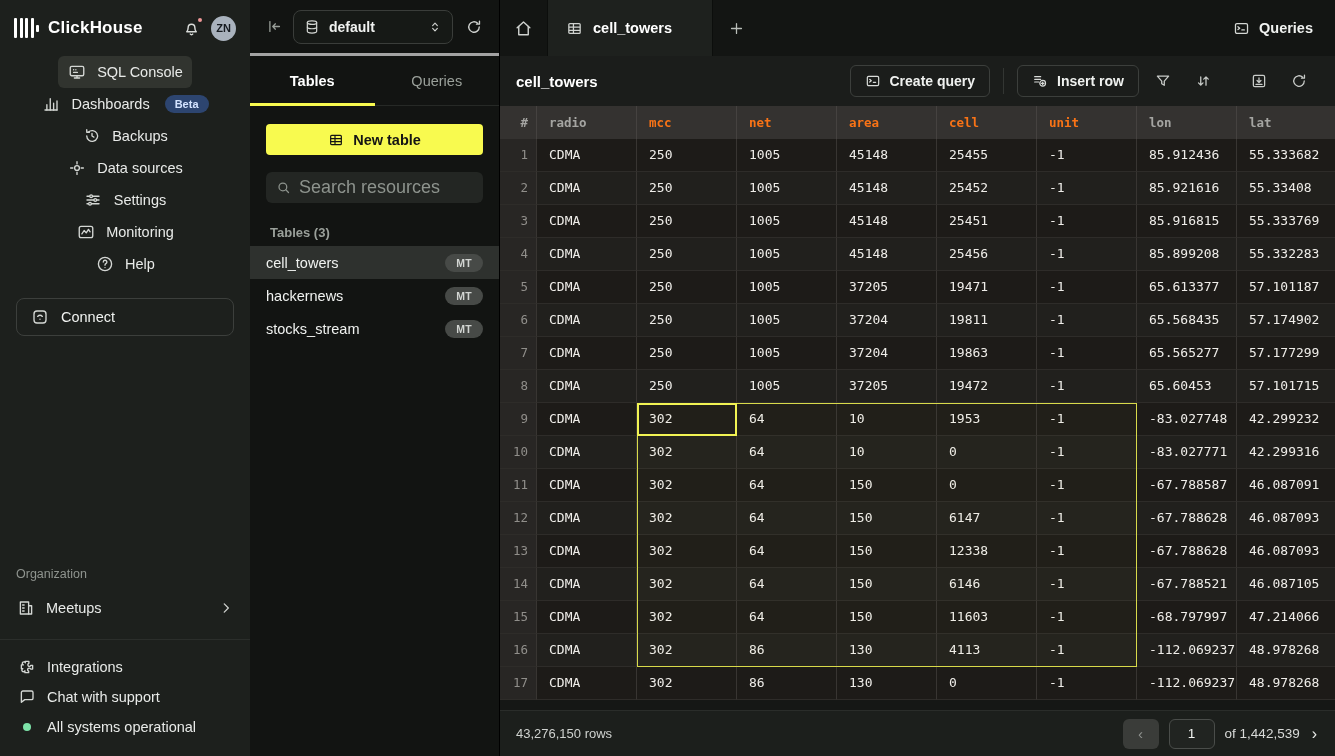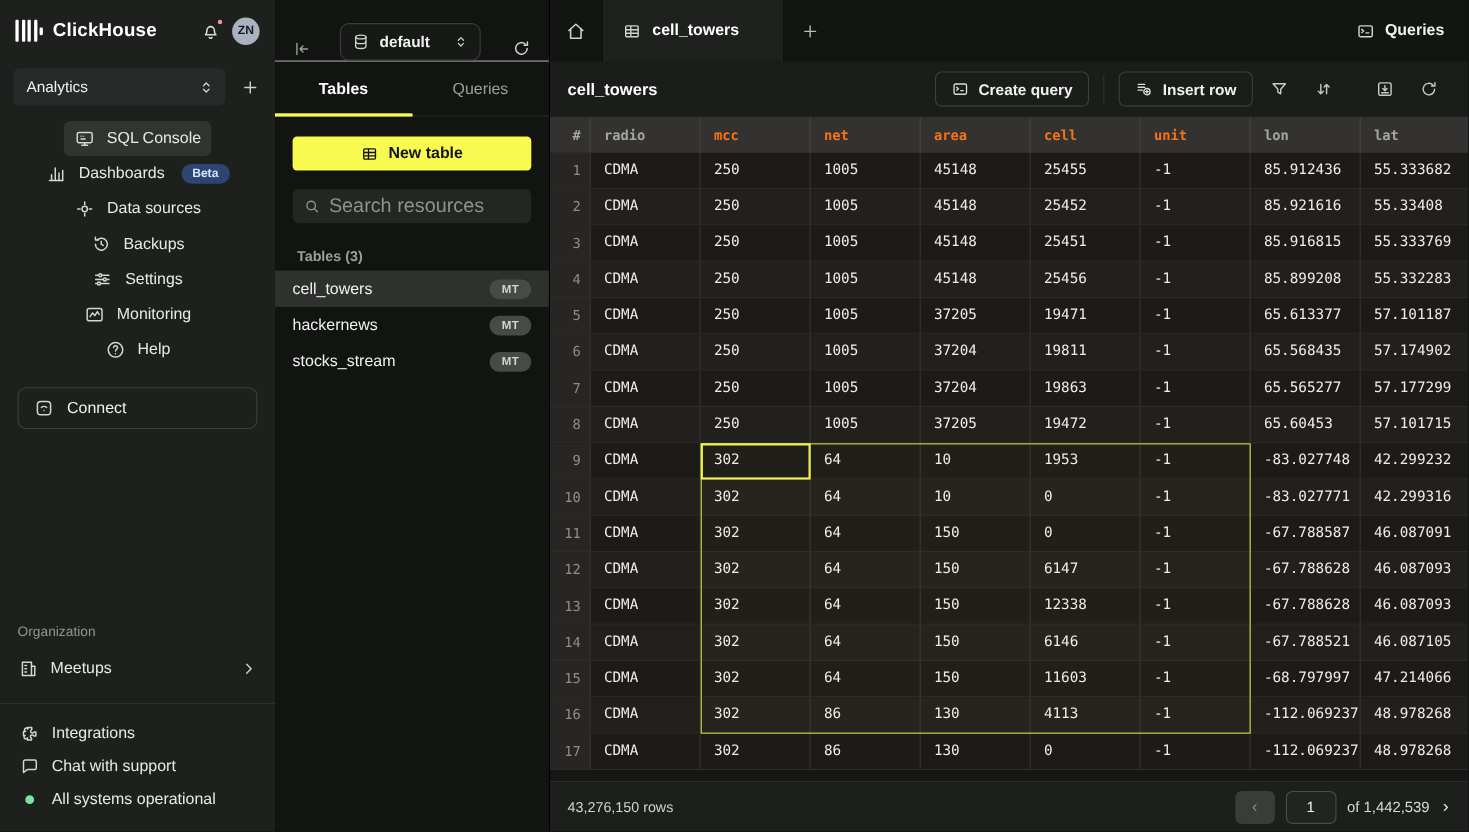--- a/index.html
+++ b/index.html
@@ -41,21 +41,21 @@
   .meetups .nicon { color:#d4d7d4; }
   .meetups .nlabel { font-size:14.5px; flex:1; }
   .meetups .chev { color:#cfd2cf; }
   .sb-divider { border-top:1px solid #2b2e2b; }
   .sb-footer { padding:12px 8px 14px 8px; display:flex; flex-direction:column; }
   .sb-footer .nav-item { height:30px; }
   .status-dot { width:8px; height:8px; border-radius:50%; background:var(--green); margin:0 5px; }
 
   
   .explorer { width:250px; flex:0 0 250px; background:#121412; display:flex; flex-direction:column; border-right:1px solid #000; }
-  .ex-top { height:56px; display:flex; align-items:flex-end; gap:24px; padding:0 14px; border-bottom:1px solid #a3a3a3; }
+  .ex-top { height:56px; display:flex; align-items:center; gap:8px; padding:0 14px; border-bottom:3px solid #a3a3a3; }
   .collapse-btn { background:none; border:none; color:#9aa09a; cursor:pointer; padding:2px; }
   .db-select { flex:1; height:34px; border:1px solid #3a3d3a; border-radius:8px; display:flex; align-items:center; gap:9px; padding:0 10px; cursor:pointer; background:#161916; }
   .db-select .nicon { color:#d4d7d4; }
   .db-select .lbl { flex:1; font-size:14px; font-weight:bold; color:#f0f2f0; }
   .ex-refresh { background:none; border:none; color:#cfd2cf; cursor:pointer; padding:2px; margin-left:2px; }
 
   .ex-tabs { height:50px; display:flex; border-bottom:1px solid #262926; }
   .ex-tab { width:125px; display:flex; align-items:center; justify-content:center; font-size:14.5px; color:#9aa09a; cursor:pointer; position:relative; }
   .ex-tab.active { color:#fff; font-weight:bold; }
   .ex-tab.active::after { content:""; position:absolute; left:0; right:0; bottom:-1px; height:3px; background:var(--yellow); }
@@ -139,34 +139,20 @@
       <span class="bell-wrap">
         <svg width="19" height="19" viewBox="0 0 24 24" fill="none" stroke="currentColor" stroke-width="1.8" stroke-linecap="round" stroke-linejoin="round">
             <path d="M18 16H6c1.2-1.2 1.8-2.4 1.8-5.2a4.2 4.2 0 0 1 8.4 0c0 2.8.6 4 1.8 5.2z"></path>
             <path d="M10.4 19a1.8 1.8 0 0 0 3.2 0"></path>
           </svg>
         <span class="bell-dot"></span>
       </span>
       <span class="avatar">ZN</span>
     </div>
 
-    <div class="ws-row">
-      <div class="ws-select">
-        <span class="lbl">Analytics</span>
-        <svg width="15" height="15" viewBox="0 0 24 24" fill="none" stroke="#cfd2cf" stroke-width="2" stroke-linecap="round" stroke-linejoin="round">
-            <path d="M8 9.5 12 5.5l4 4"></path>
-            <path d="M8 14.5l4 4 4-4"></path>
-          </svg>
-      </div>
-      <button class="ws-add">
-        <svg width="17" height="17" viewBox="0 0 24 24" fill="none" stroke="currentColor" stroke-width="1.8" stroke-linecap="round">
-            <path d="M12 5v14M5 12h14"></path>
-          </svg>
-      </button>
-    </div>
 
     <nav class="nav">
       <div class="nav-item active">
         <span class="nicon">
             <svg width="18" height="18" viewBox="0 0 24 24" fill="none" stroke="currentColor" stroke-width="1.8" stroke-linecap="round" stroke-linejoin="round">
               <rect x="3" y="4.5" width="18" height="12.5" rx="2"></rect>
               <path d="M7.5 9h.01M10.5 9h.01M7.5 12.5h5"></path>
               <path d="M12 17v3M8.5 20h7"></path>
             </svg>
           </span>
@@ -178,35 +164,35 @@
               <path d="M4 20h16"></path>
               <path d="M6.5 20v-7M11 20V5M15.5 20v-9M20 20V8"></path>
             </svg>
           </span>
         <span class="nlabel">Dashboards</span>
         <span class="badge-beta">Beta</span>
       </div>
       <div class="nav-item">
         <span class="nicon">
             <svg width="18" height="18" viewBox="0 0 24 24" fill="none" stroke="currentColor" stroke-width="1.8" stroke-linecap="round" stroke-linejoin="round">
-              <circle cx="12" cy="12" r="3.2"></circle>
-              <path d="M12 3.5v3M12 17.5v3M3.5 12h3M17.5 12h3"></path>
-            </svg>
-          </span>
-        <span class="nlabel">Data sources</span>
-      </div>
-      <div class="nav-item">
-        <span class="nicon">
-            <svg width="18" height="18" viewBox="0 0 24 24" fill="none" stroke="currentColor" stroke-width="1.8" stroke-linecap="round" stroke-linejoin="round">
               <path d="M5 12a7.2 7.2 0 1 0 2.1-5.1"></path>
               <path d="M5 3.5V7h3.5"></path>
               <path d="M12 8.5V12l2.5 1.5"></path>
             </svg>
           </span>
         <span class="nlabel">Backups</span>
+      </div>
+      <div class="nav-item">
+        <span class="nicon">
+            <svg width="18" height="18" viewBox="0 0 24 24" fill="none" stroke="currentColor" stroke-width="1.8" stroke-linecap="round" stroke-linejoin="round">
+              <circle cx="12" cy="12" r="3.2"></circle>
+              <path d="M12 3.5v3M12 17.5v3M3.5 12h3M17.5 12h3"></path>
+            </svg>
+          </span>
+        <span class="nlabel">Data sources</span>
       </div>
       <div class="nav-item">
         <span class="nicon">
             <svg width="18" height="18" viewBox="0 0 24 24" fill="none" stroke="currentColor" stroke-width="1.8" stroke-linecap="round">
               <path d="M4 7h16M4 12h16M4 17h16"></path>
               <circle cx="9.5" cy="7" r="1.8" fill="#1d201d"></circle>
               <circle cx="15" cy="12" r="1.8" fill="#1d201d"></circle>
               <circle cx="8" cy="17" r="1.8" fill="#1d201d"></circle>
             </svg>
           </span>

